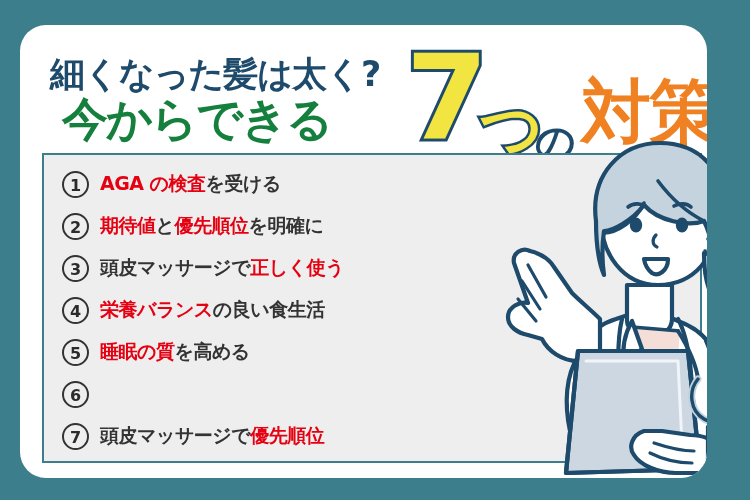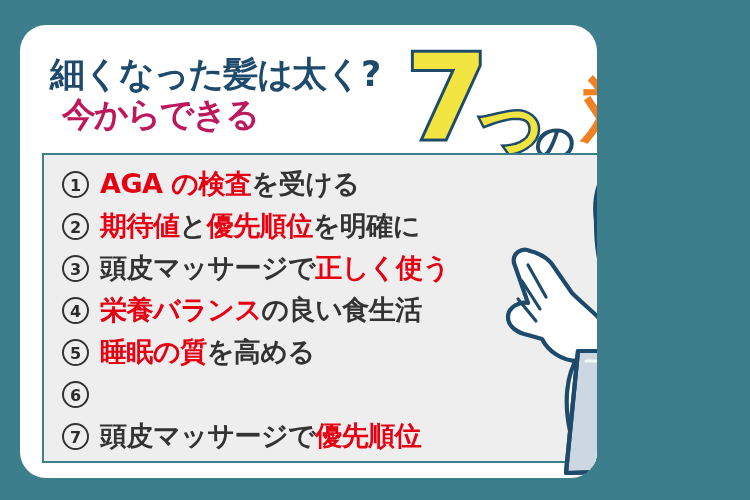--- a/index.html
+++ b/index.html
@@ -6,37 +6,37 @@
   body{
     width:750px;height:500px;overflow:hidden;
     background:#3d7e8c;
     font-family:"Liberation Sans","DejaVu Sans",sans-serif;
     -webkit-font-smoothing:antialiased;
   }
   .stage{position:relative;width:750px;height:500px;}
 
   
   .card{
-    position:absolute;left:20px;top:25px;width:577px;height:453px;
+    position:absolute;left:20px;top:25px;width:687px;height:453px;
     background:#ffffff;border-radius:26px;overflow:hidden;
   }
 
   
   .headline{position:absolute;left:8px;top:0px;width:700px;height:140px;}
   .hl-line1{
     position:absolute;left:22px;top:26px;
     font-size:35px;font-weight:700;color:#1e4a6b;
     letter-spacing:-1px;white-space:nowrap;
     font-family:"DejaVu Sans","Liberation Sans",sans-serif;
   }
   .hl-line2{
     position:absolute;left:34px;top:72px;
-    font-size:34px;font-weight:700;color:#be185d;
+    font-size:46px;font-weight:700;color:#15803d;
     letter-spacing:-2px;white-space:nowrap;line-height:1;
-    font-family:Liberation Sans, sans-serif;
+    font-family:Liberation Serif, serif;
   }
   .big7{
     position:absolute;left:378px;top:14px;
     font-size:118px;font-weight:700;line-height:1;
     color:#f2e542;
     -webkit-text-stroke:6px #1e4a6b;
     paint-order:stroke fill;
     font-family:"DejaVu Sans","Liberation Sans",sans-serif;
   }
   .tsu{
@@ -72,21 +72,21 @@
     display:flex;align-items:center;height:42px;white-space:nowrap;
   }
   .num{
     display:inline-block;width:27px;height:27px;line-height:25px;
     border:2px solid #333333;border-radius:50%;
     text-align:center;font-size:16px;font-weight:700;color:#2b2b2b;
     margin-right:11px;flex:0 0 auto;box-sizing:border-box;
     font-family:"DejaVu Sans","Liberation Sans",sans-serif;
   }
   .txt{
-    font-size:27px;font-weight:700;color:#333333;letter-spacing:-0.5px;
+    font-size:19px;font-weight:700;color:#333333;letter-spacing:-0.5px;
     font-family:"DejaVu Sans","Liberation Sans",sans-serif;
   }
   .hi{color:#e50012;}
 
   
   .illus{position:absolute;left:462px;top:110px;width:268px;height:368px;}
   .illus svg{display:block;}
 </style>
 </head>
 <body>

